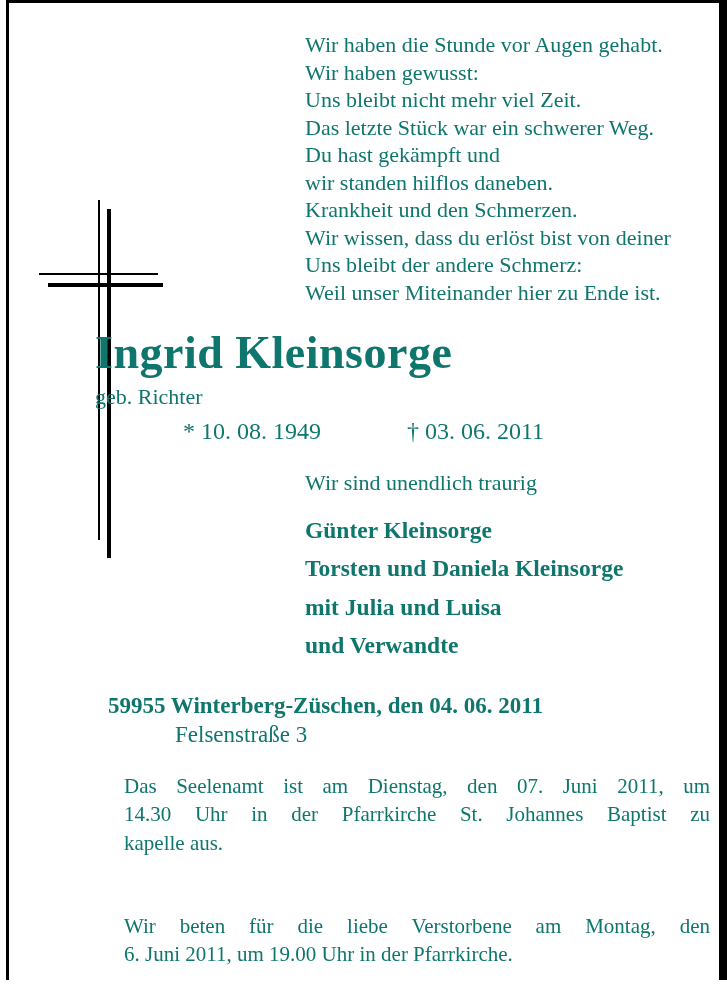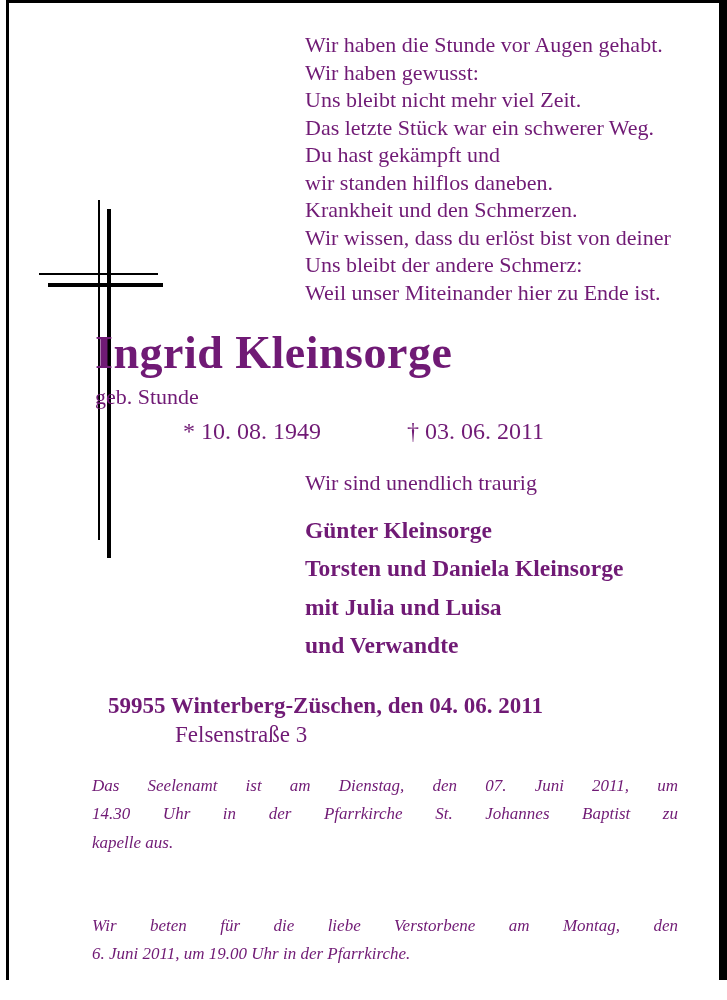--- a/index.html
+++ b/index.html
@@ -5,21 +5,21 @@
   html, body {
     margin: 0;
     padding: 0;
     background: #ffffff;
   }
   .page {
     position: relative;
     width: 727px;
     height: 980px;
     background: #ffffff;
-    color: #701a75;
+    color: #0f766e;
     font-family: "Liberation Serif", "DejaVu Serif", serif;
     overflow: hidden;
   }
   
   .frame {
     position: absolute;
     left: 6px;
     top: 0;
     width: 721px;
     height: 1000px;
@@ -102,25 +102,24 @@
   }
   .street {
     left: 175px;
     top: 720px;
     font-size: 23px;
     line-height: 29px;
     white-space: nowrap;
   }
 
   .body-par {
-    left: 92px;
+    left: 124px;
     width: 586px;
-    font-size: 17px;
+    font-size: 21px;
     line-height: 28.4px;
-    font-style: italic;
   }
   .par1 { top: 772px; }
   .par2 { top: 912px; }
   .jline {
     text-align: justify;
     text-align-last: justify;
   }
   .lline {
     text-align: left;
   }
@@ -147,21 +146,21 @@
 
   <div class="abs cross">
     <div class="bar v-thin"></div>
     <div class="bar v-thick"></div>
     <div class="bar h-thin"></div>
     <div class="bar h-thick"></div>
   </div>
 
   <div class="abs name-block">
     <div class="deceased-name">Ingrid Kleinsorge</div>
-    <div class="maiden-name">geb. Stunde</div>
+    <div class="maiden-name">geb. Richter</div>
   </div>
 
   <div class="abs date-line birth-date">* 10. 08. 1949</div>
   <div class="abs date-line death-date">† 03. 06. 2011</div>
 
   <div class="abs grief">Wir sind unendlich traurig</div>
 
   <div class="abs mourner m0">Günter Kleinsorge</div>
   <div class="abs mourner m1">Torsten und Daniela Kleinsorge</div>
   <div class="abs mourner m2">mit Julia und Luisa</div>

